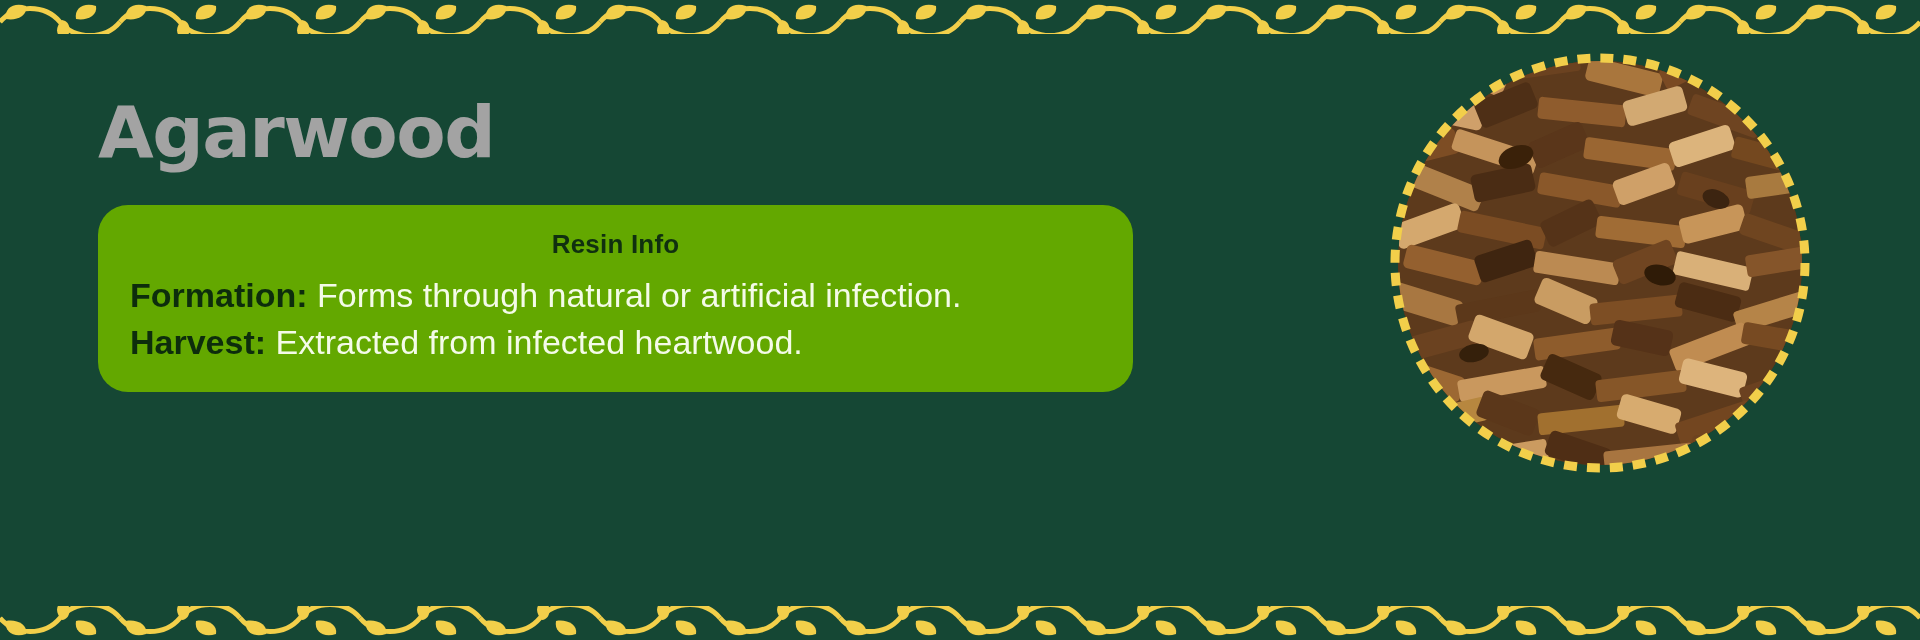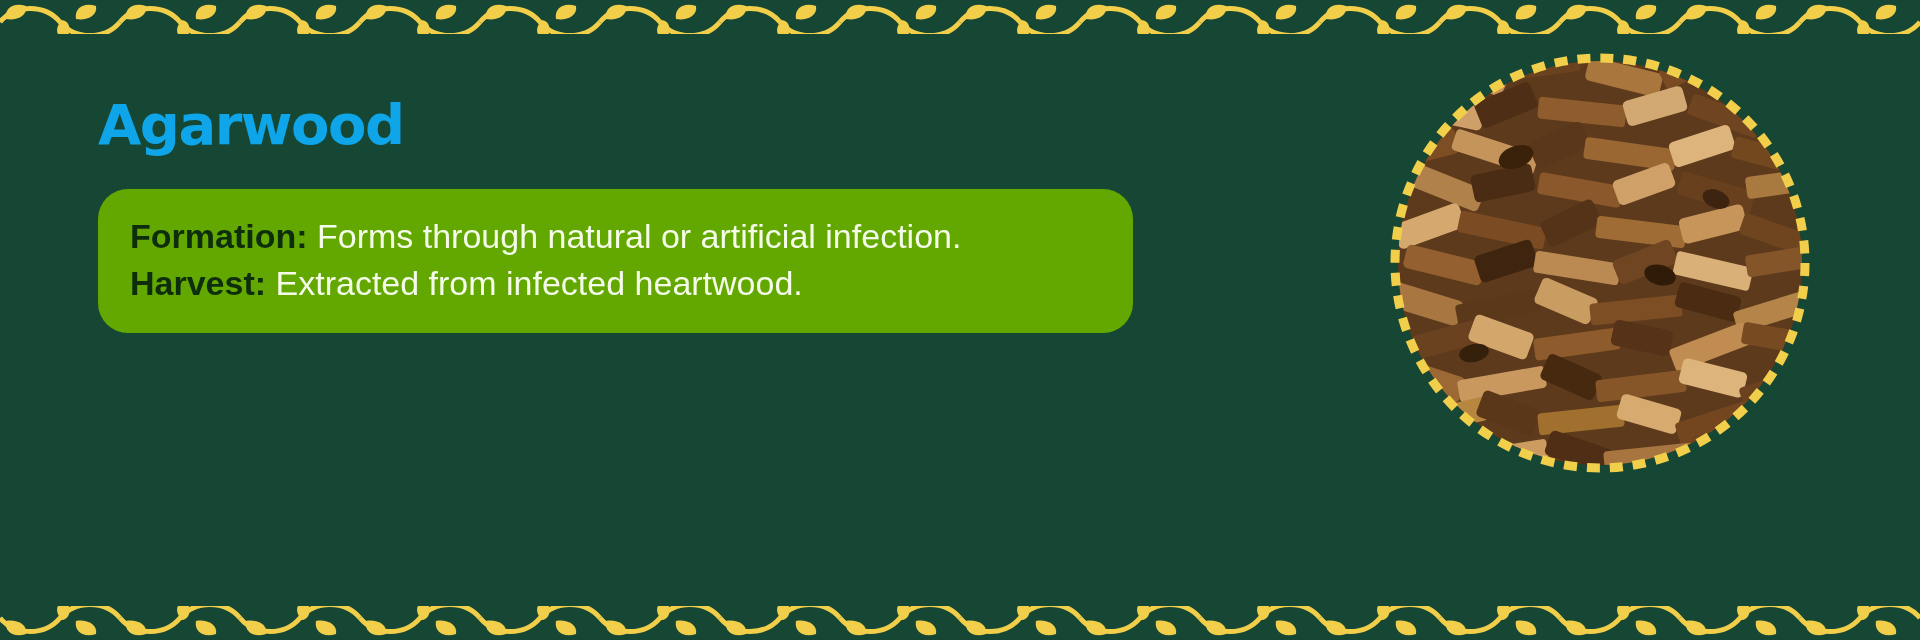--- a/index.html
+++ b/index.html
@@ -27,24 +27,24 @@
 
   
   .content {
     position:absolute;
     left:98px; top:96px;
     width:1040px;
   }
   .title {
     font-family:"DejaVu Sans", sans-serif;
     font-weight:700;
-    font-size:56px;
+    font-size:72px;
     line-height:1.02;
     letter-spacing:-1.5px;
-    color:#0ea5e9;
+    color:#a3a3a3;
     margin-bottom:36px;
     white-space:nowrap;
   }
   .info-card {
     position:relative;
     width:1035px;
     background:#63a800;
     border-radius:30px;
     padding:24px 32px 26px 32px;
   }
@@ -146,20 +146,21 @@
         <use href="#vseg" x="1560"></use>
         <use href="#vseg" x="1680"></use>
       <use href="#vseg" x="1800"></use>
     </svg>
   </div>
 
   <div class="content">
     <h1 class="title">Agarwood</h1>
 
     <div class="info-card">
+      <div class="info-card-title">Resin Info</div>
 
       <div class="info-line">
         <span class="lbl">Formation:</span>
         <span>Forms through natural or artificial infection.</span>
       </div>
 
 
       <div class="info-line">
         <span class="lbl">Harvest:</span>
         <span>Extracted from infected heartwood.</span>

